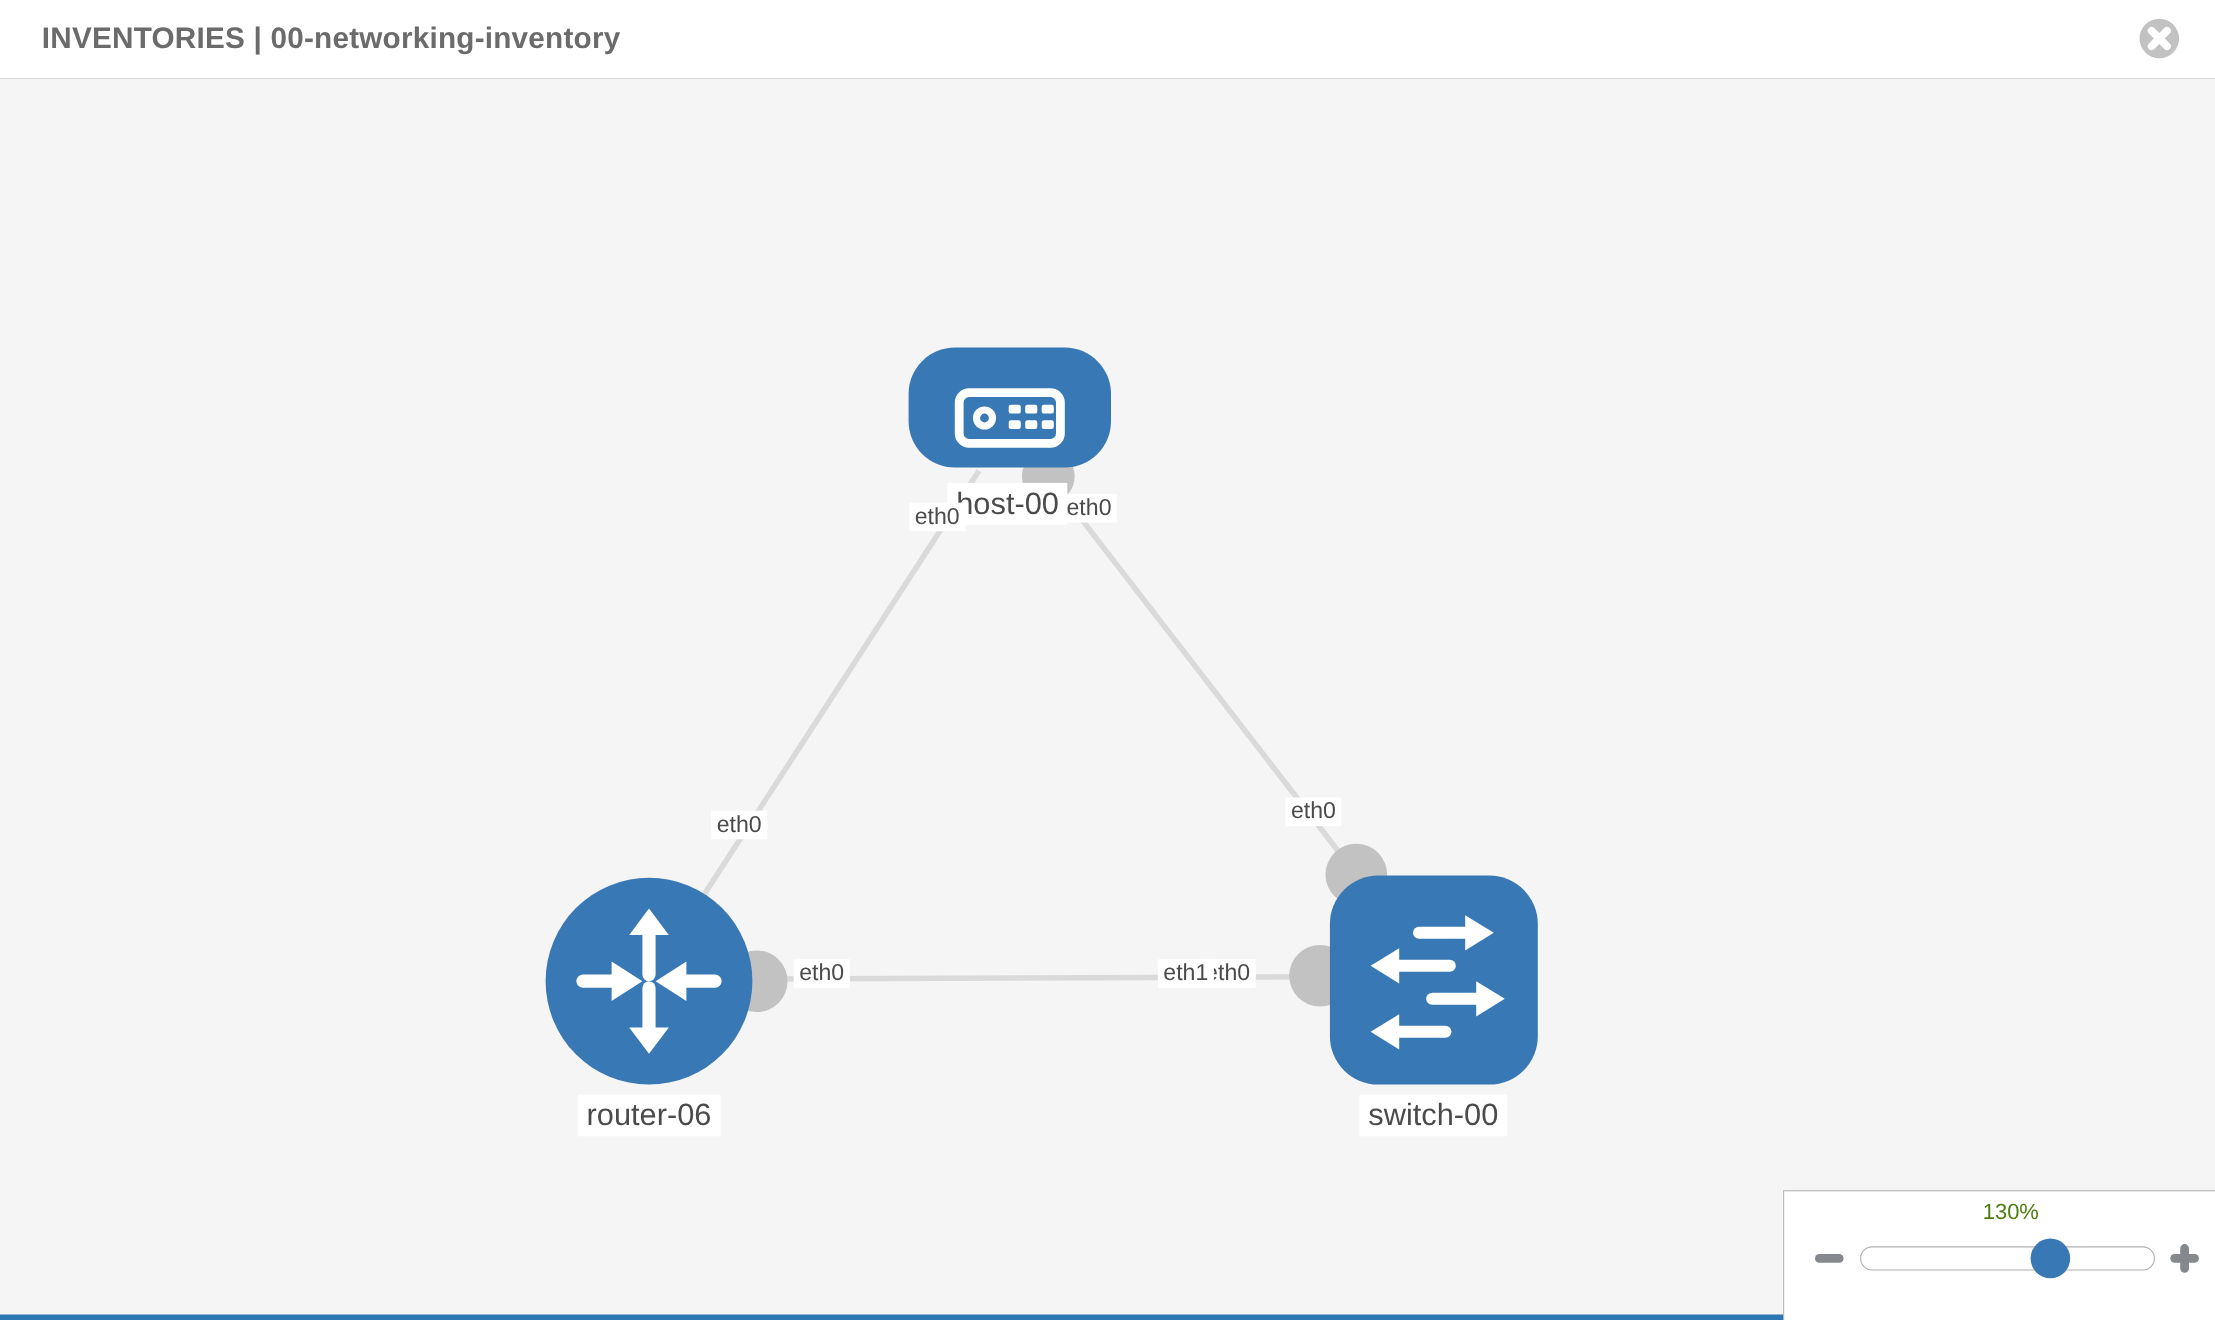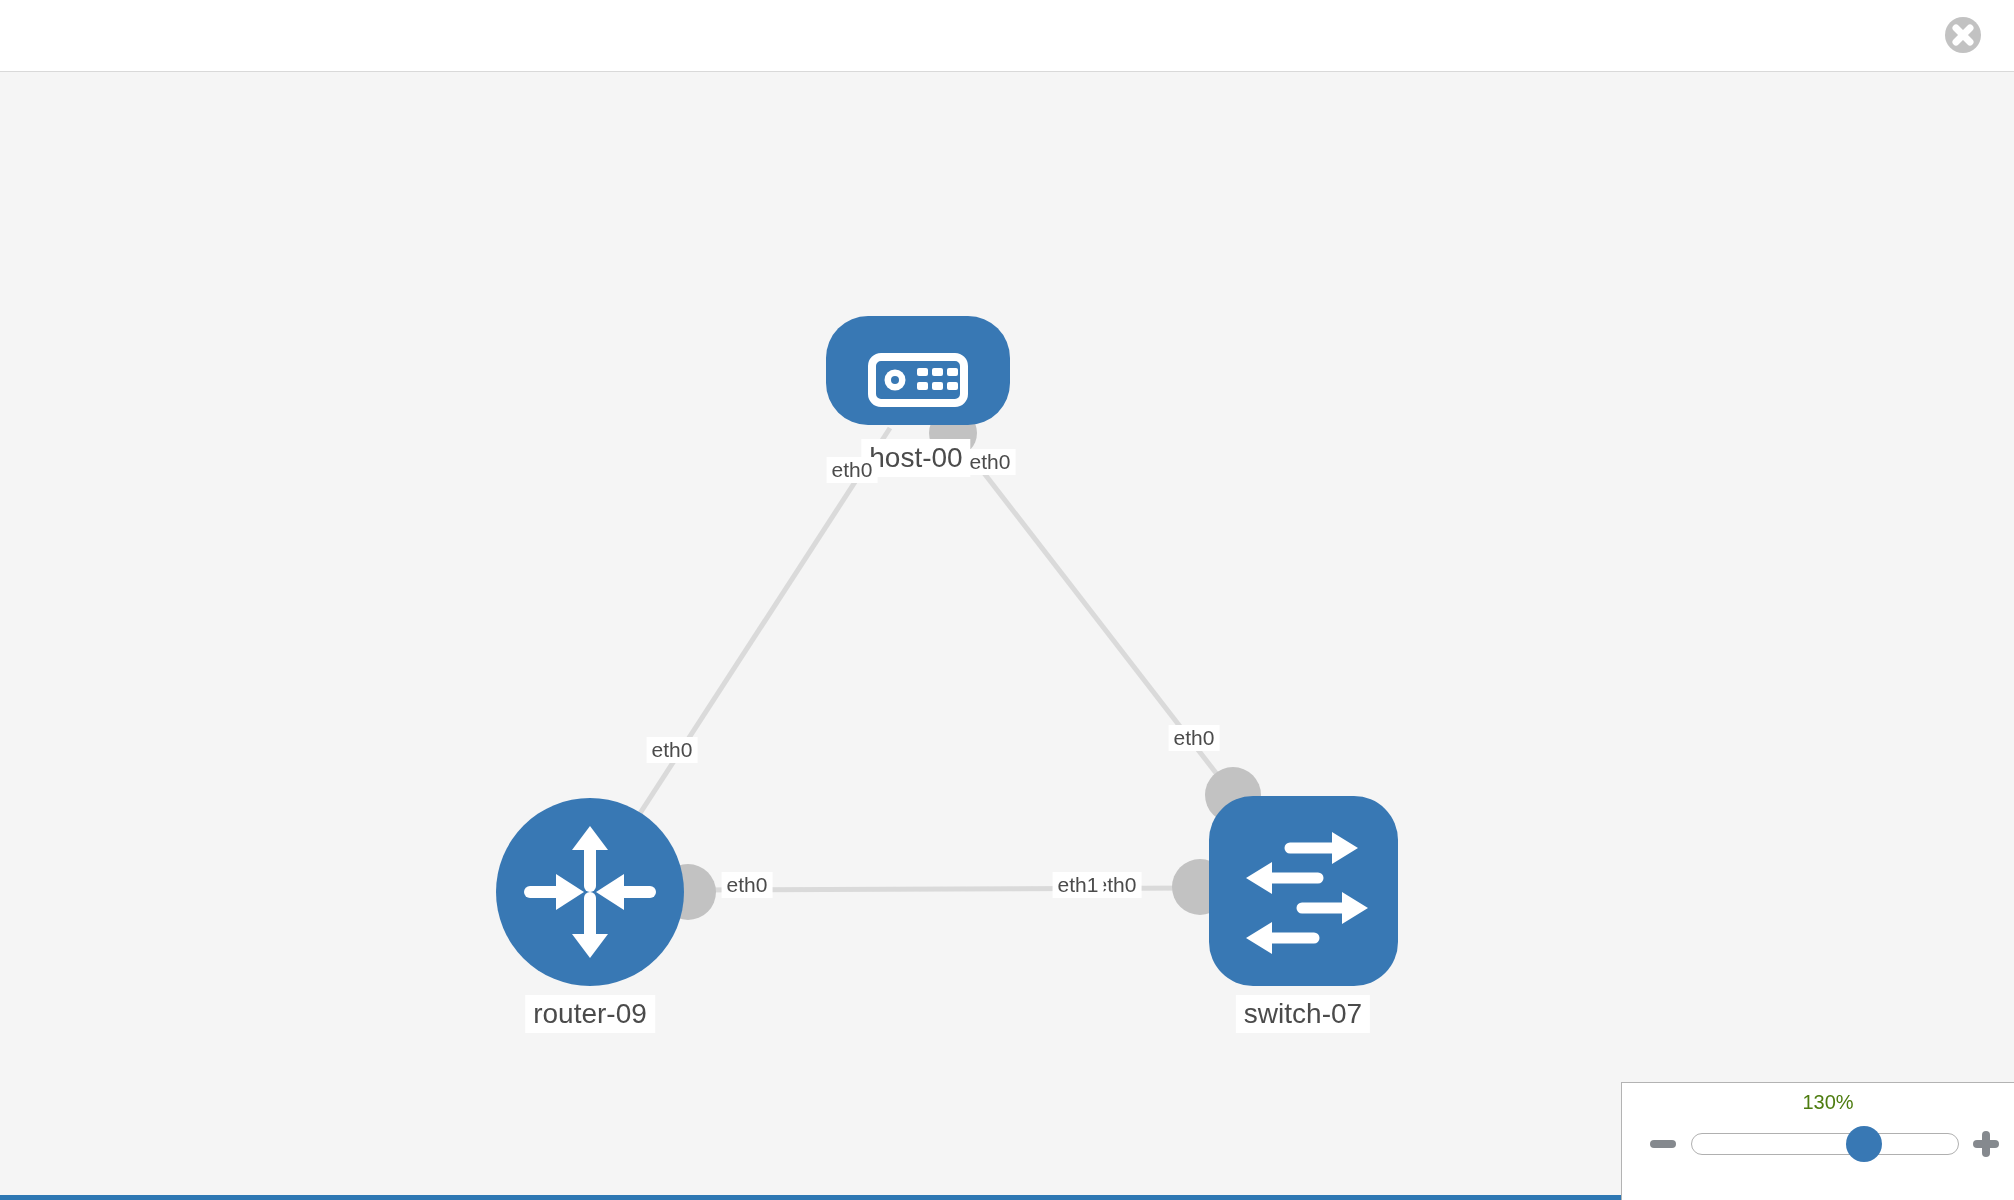--- a/index.html
+++ b/index.html
@@ -132,32 +132,33 @@
         <polygon points="1246,878 1272,862 1272,894" stroke="none"></polygon>
         <line x1="1302" y1="908" x2="1346" y2="908"></line>
         <polygon points="1368,908 1342,892 1342,924" stroke="none"></polygon>
         <line x1="1314" y1="938" x2="1268" y2="938"></line>
         <polygon points="1246,938 1272,922 1272,954" stroke="none"></polygon>
       </g>
     </g>
   </svg>
 
   <div class="nlabel" style="left:916px; top:458px;">host-00</div>
-  <div class="nlabel" style="left:590px; top:1014px;">router-09</div>
-  <div class="nlabel" style="left:1303px; top:1014px;">switch-07</div>
+  <div class="nlabel" style="left:590px; top:1014px;">router-06</div>
+  <div class="nlabel" style="left:1303px; top:1014px;">switch-00</div>
 
   <div class="plabel" style="left:852px; top:470px;">eth0</div>
   <div class="plabel" style="left:990px; top:462px;">eth0</div>
   <div class="plabel" style="left:672px; top:750px;">eth0</div>
   <div class="plabel" style="left:1194px; top:738px;">eth0</div>
   <div class="plabel" style="left:747px; top:885px;">eth0</div>
   <div class="plabel" style="left:1116px; top:885px;">eth0</div>
   <div class="plabel overlap-top" style="left:1078px; top:885px;">eth1</div>
 
   <div class="header">
+    <span class="title">INVENTORIES | 00-networking-inventory</span>
     <span class="close-btn">
       <svg width="38" height="38" viewBox="0 0 38 38">
         <circle cx="19" cy="19" r="18" fill="#c2c2c2"></circle>
         <line x1="12" y1="12" x2="26" y2="26" stroke="#ffffff" stroke-width="7" stroke-linecap="round"></line>
         <line x1="26" y1="12" x2="12" y2="26" stroke="#ffffff" stroke-width="7" stroke-linecap="round"></line>
       </svg>
     </span>
   </div>
 
 

